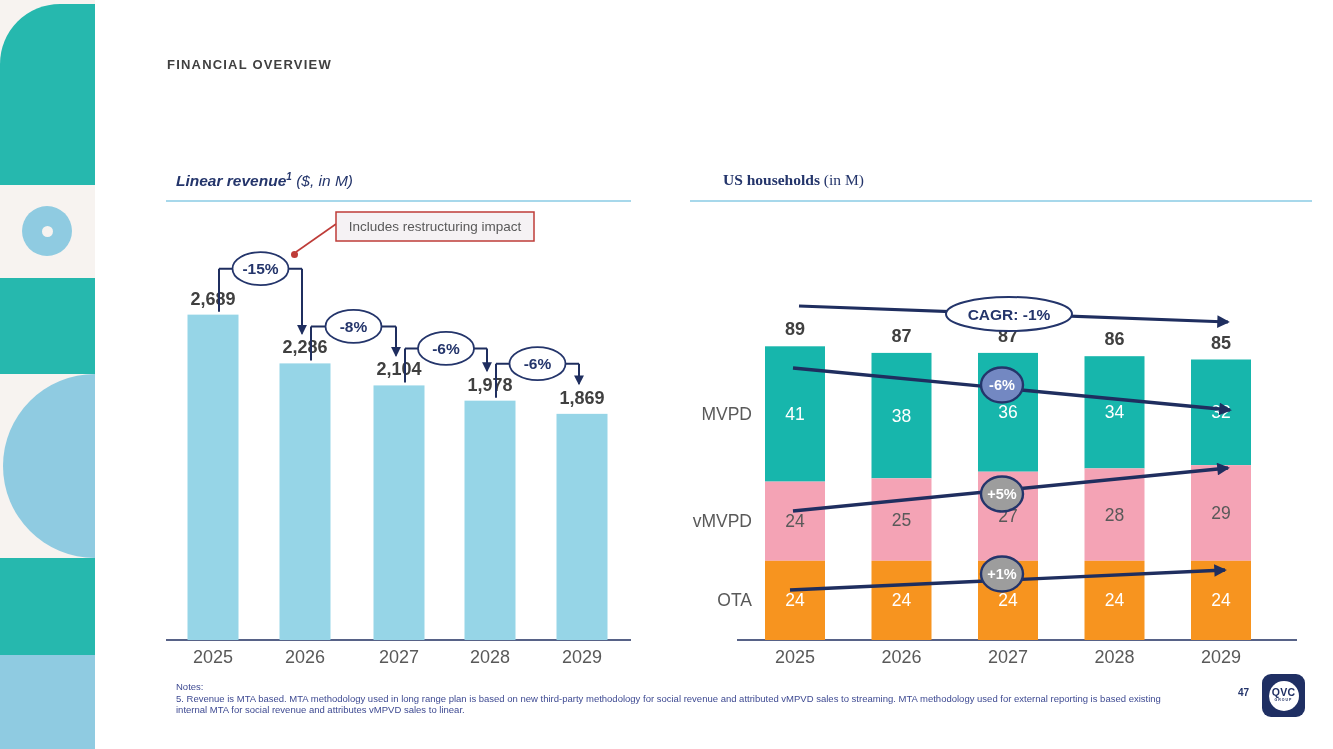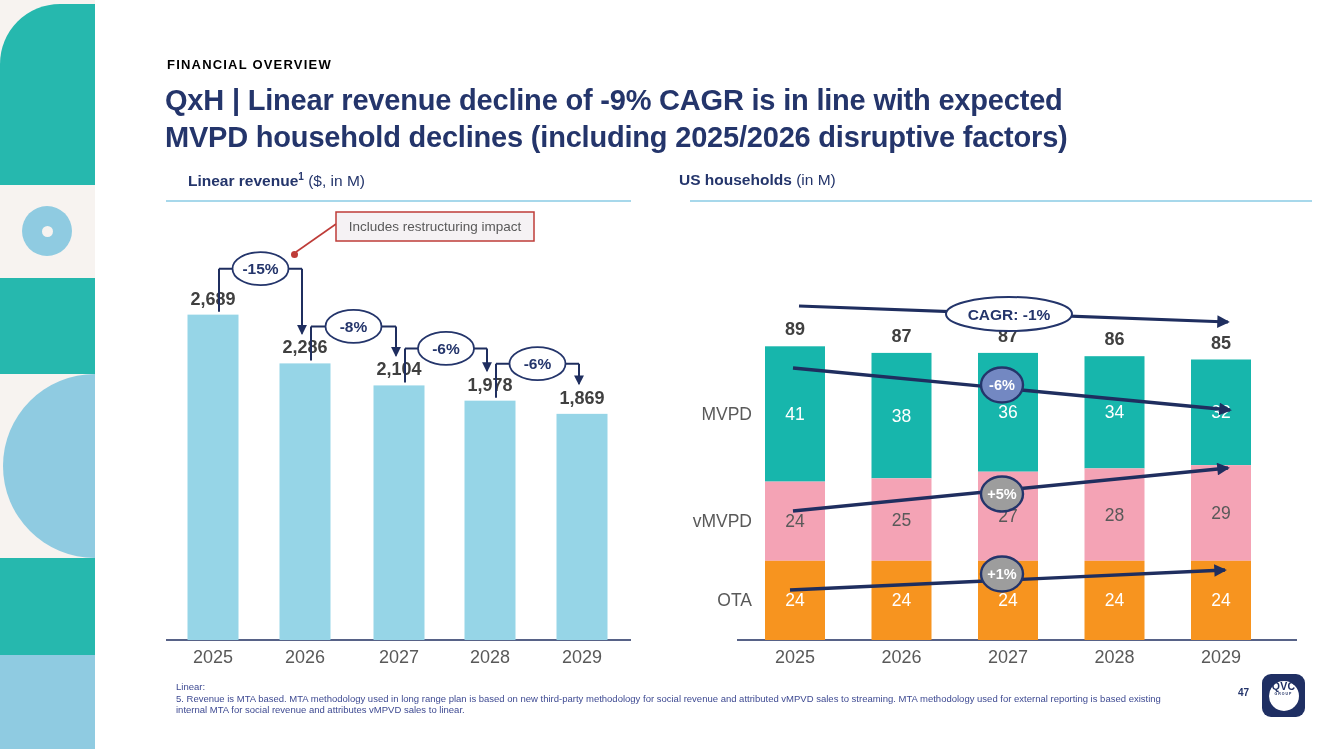--- a/index.html
+++ b/index.html
@@ -10,42 +10,42 @@
   
   .sidebar { position:absolute; left:0; top:0; width:95px; height:749px; background:#f7f3f0; }
   .sb-teal-top { position:absolute; left:0; top:4px; width:95px; height:181px; background:#26b8ae; border-top-left-radius:60px; }
   .sb-donut { position:absolute; left:22px; top:206px; width:50px; height:50px; border-radius:50%; background:#8fcbe1; }
   .sb-donut-hole { position:absolute; left:19.5px; top:19.5px; width:11px; height:11px; border-radius:50%; background:#f7f3f0; }
   .sb-teal-mid { position:absolute; left:0; top:278px; width:95px; height:96px; background:#26b8ae; }
   .sb-halfcircle { position:absolute; left:3px; top:374px; width:92px; height:184px; background:#8fcbe1; border-radius:92px 0 0 92px; }
   .sb-teal-target { position:absolute; left:0; top:558px; width:95px; height:97px; background:#26b8ae; }
   .sb-blue-bottom { position:absolute; left:0; top:655px; width:95px; height:94px; background:#8fcbe1; }
   
-  .eyebrow { position:absolute; left:167px; top:57px; color:#000000; font-size:13px; font-weight:bold; letter-spacing:1.2px; }
+  .eyebrow { position:absolute; left:167px; top:57px; color:#404040; font-size:13px; font-weight:bold; letter-spacing:1.2px; }
   .title { position:absolute; left:165px; top:82px; color:#24356b; font-size:29px; font-weight:bold; line-height:37px; letter-spacing:-0.2px; }
   
   .chart-header { position:absolute; top:171px; font-size:15.5px; color:#24356b; }
-  .hdr-left  { left:188px; }
-  .hdr-right { left:679px; }
+  .hdr-left  { left:176px;font-style:italic; }
+  .hdr-right { left:723px;font-family:Liberation Serif, serif; }
   .hdr-bold { font-weight:bold; }
   .hdr-rest { font-weight:normal; }
   .chart-header sup { font-weight:bold; font-size:10px; }
   .underline { position:absolute; top:200px; height:2px; background:#a7d8eb; }
   .ul-left  { left:166px; width:465px; }
   .ul-right { left:690px; width:622px; }
   
   .chart-svg { position:absolute; top:205px; font-family:"Liberation Sans", sans-serif; }
   #chart-left  { left:166px; width:465px; height:475px; }
   #chart-right { left:690px; width:622px; height:475px; }
   
   .footer { position:absolute; left:176px; top:681px; width:1000px; color:#3e4a92; font-size:9.5px; line-height:11.5px; }
   .page-num { position:absolute; left:1238px; top:687px; color:#24356b; font-size:10px; font-weight:bold;text-align:center; }
   .logo { position:absolute; left:1262px; top:674px; width:43px; height:43px; background:#1f2f63; border-radius:9px; }
   .logo-circle { position:absolute; left:6.5px; top:6.5px; width:30px; height:30px; border-radius:50%; background:#ffffff; text-align:center; }
-  .logo-qvc { color:#1f2f63; font-size:10.5px; font-weight:bold; line-height:11px; letter-spacing:0.2px; }
+  .logo-qvc { color:#1f2f63; font-size:10.5px; font-weight:bold; margin-top:6px; line-height:11px; letter-spacing:0.2px; }
   .logo-group { color:#1f2f63; font-size:3.5px; font-weight:bold; letter-spacing:1px; line-height:4px; }
 </style>
 </head>
 <body>
 
 <div class="slide">
 
   <div class="sidebar">
     <div class="sb-teal-top"></div>
     <div class="sb-donut">
@@ -53,24 +53,20 @@
     </div>
     <div class="sb-teal-mid"></div>
     <div class="sb-halfcircle"></div>
     <div class="sb-teal-target">
       
     </div>
     <div class="sb-blue-bottom"></div>
   </div>
 
   <div class="eyebrow">FINANCIAL OVERVIEW</div>
-  <div class="title">
-    <div>QxH | Linear revenue decline of -9% CAGR is in line with expected</div>
-    <div>MVPD household declines (including 2025/2026 disruptive factors)</div>
-  </div>
 
   <div class="chart-header hdr-left">
     <span class="hdr-bold">Linear revenue</span><sup>1</sup><span class="hdr-rest"> ($, in M)</span>
   </div>
   <div class="chart-header hdr-right">
     <span class="hdr-bold">US households</span><span class="hdr-rest"> (in M)</span>
   </div>
   <div class="underline ul-left"></div>
   <div class="underline ul-right"></div>
 
@@ -179,21 +175,21 @@
       <text x="1009" y="319.5" text-anchor="middle" font-size="15.5" font-weight="bold" fill="#24356b">CAGR: -1%</text>
       <ellipse cx="1002" cy="385" rx="21" ry="17.5" fill="#7388c2" stroke="#24356b" stroke-width="2.4"></ellipse>
       <text x="1002" y="390" text-anchor="middle" font-size="14.5" font-weight="bold" fill="#ffffff">-6%</text>
       <ellipse cx="1002" cy="494" rx="21" ry="17.5" fill="#9d9d9d" stroke="#24356b" stroke-width="2.4"></ellipse>
       <text x="1002" y="499" text-anchor="middle" font-size="14.5" font-weight="bold" fill="#ffffff">+5%</text>
       <ellipse cx="1002" cy="574" rx="21" ry="17.5" fill="#9d9d9d" stroke="#24356b" stroke-width="2.4"></ellipse>
       <text x="1002" y="579" text-anchor="middle" font-size="14.5" font-weight="bold" fill="#ffffff">+1%</text>
     </svg>
 
   <div class="footer">
-    <div>Linear:</div>
+    <div>Notes:</div>
     <div>5. Revenue is MTA based. MTA methodology used in long range plan is based on new third-party methodology for social revenue and attributed vMPVD sales to streaming. MTA methodology used for external reporting is based existing internal MTA for social revenue and attributes vMPVD sales to linear.</div>
   </div>
   <div class="page-num">47</div>
   <div class="logo">
     <div class="logo-circle">
       <div class="logo-qvc">QVC</div>
       <div class="logo-group">GROUP</div>
     </div>
   </div>
 

